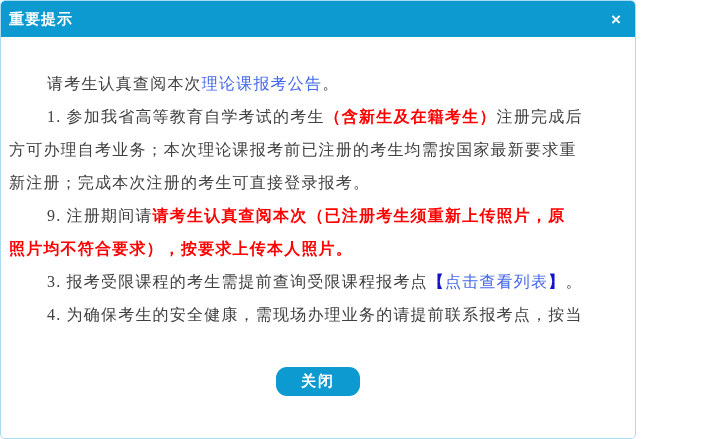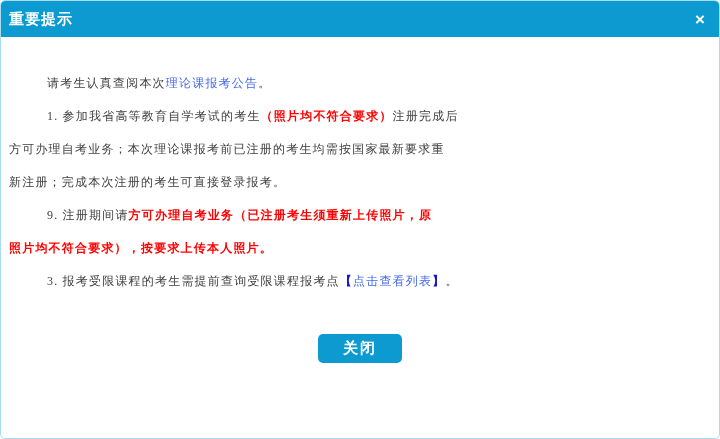--- a/index.html
+++ b/index.html
@@ -1,18 +1,18 @@
 <!DOCTYPE html>
 <html style="--header_bg: #0d9ad0; --header_text: #ffffff; --body_text: #404040; --red: #ff0000; --link: #4468e8; --bracket: #1313cc; --border: #aadcf0; --button_bg: #0d9ad0; --button_text: #ffffff;"><head>
 <meta charset="utf-8">
 <style>
   html,body{margin:0;padding:0;background:#ffffff;}
   .dialog{
     position:relative;
-    width:720px;height:439px;
+    width:636px;height:439px;
     box-sizing:border-box;
     background:#ffffff;
     border:1px solid var(--border,#aadcf0);
     border-radius:5px;
     overflow:hidden;
     font-family:"Liberation Serif","DejaVu Serif",serif;
   }
   .dialog-header{
     height:36px;
     background:var(--header_bg,#0d9ad0);
@@ -33,59 +33,60 @@
     font-size:17px;font-weight:bold;
     line-height:1;cursor:pointer;
     padding:2px 4px;
   }
   .dialog-body{
     padding:30px 8px 0 8px;
   }
   .line{
     line-height:33px;
     height:33px;
-    font-size:12px;
+    font-size:16px;
     letter-spacing:1.2px;
     white-space:nowrap;
     color:var(--body_text,#404040);
   }
   .indent{ text-indent:38px; }
   .seg-normal{ color:var(--body_text,#404040); }
   .seg-red{ color:var(--red,#ff0000); font-weight:bold; }
   .seg-link{ color:var(--link,#4468e8); cursor:pointer; }
   .seg-bracket{ color:var(--bracket,#1313cc); font-weight:bold; }
   .dialog-footer{
     padding:36px 0 11px 0;
     text-align:center;
   }
   .close-btn{
     display:inline-block;
     min-width:84px;height:29px;
     background:var(--button_bg,#0d9ad0);
     color:var(--button_text,#ffffff);
-    border:none;border-radius:5px;
+    border:none;border-radius:11px;
     font-family:"Liberation Sans","DejaVu Sans",sans-serif;
     font-size:15px;font-weight:bold;
     letter-spacing:2px;
     cursor:pointer;
   }
 </style>
 </head>
 <body>
 
 <div class="dialog">
   <div class="dialog-header">
     <span class="dialog-title">重要提示</span>
     <span class="dialog-close">×</span>
   </div>
   <div class="dialog-body">
       <div class="line indent"><span class="seg-normal">请考生认真查阅本次</span><span class="seg-link">理论课报考公告</span><span class="seg-normal">。</span></div>
-      <div class="line indent"><span class="seg-normal">1. 参加我省高等教育自学考试的考生</span><span class="seg-red">（照片均不符合要求）</span><span class="seg-normal">注册完成后</span></div>
+      <div class="line indent"><span class="seg-normal">1. 参加我省高等教育自学考试的考生</span><span class="seg-red">（含新生及在籍考生）</span><span class="seg-normal">注册完成后</span></div>
       <div class="line"><span class="seg-normal">方可办理自考业务；本次理论课报考前已注册的考生均需按国家最新要求重</span></div>
       <div class="line"><span class="seg-normal">新注册；完成本次注册的考生可直接登录报考。</span></div>
-      <div class="line indent"><span class="seg-normal">9. 注册期间请</span><span class="seg-red">方可办理自考业务（已注册考生须重新上传照片，原</span></div>
+      <div class="line indent"><span class="seg-normal">9. 注册期间请</span><span class="seg-red">请考生认真查阅本次（已注册考生须重新上传照片，原</span></div>
       <div class="line"><span class="seg-red">照片均不符合要求），按要求上传本人照片。</span></div>
       <div class="line indent"><span class="seg-normal">3. 报考受限课程的考生需提前查询受限课程报考点</span><span class="seg-bracket">【</span><span class="seg-link">点击查看列表</span><span class="seg-bracket">】</span><span class="seg-normal">。</span></div>
+      <div class="line indent"><span class="seg-normal">4. 为确保考生的安全健康，需现场办理业务的请提前联系报考点，按当</span></div>
     </div>
   <div class="dialog-footer">
     <button class="close-btn">关闭</button>
   </div>
 </div>
 
 </body></html>

